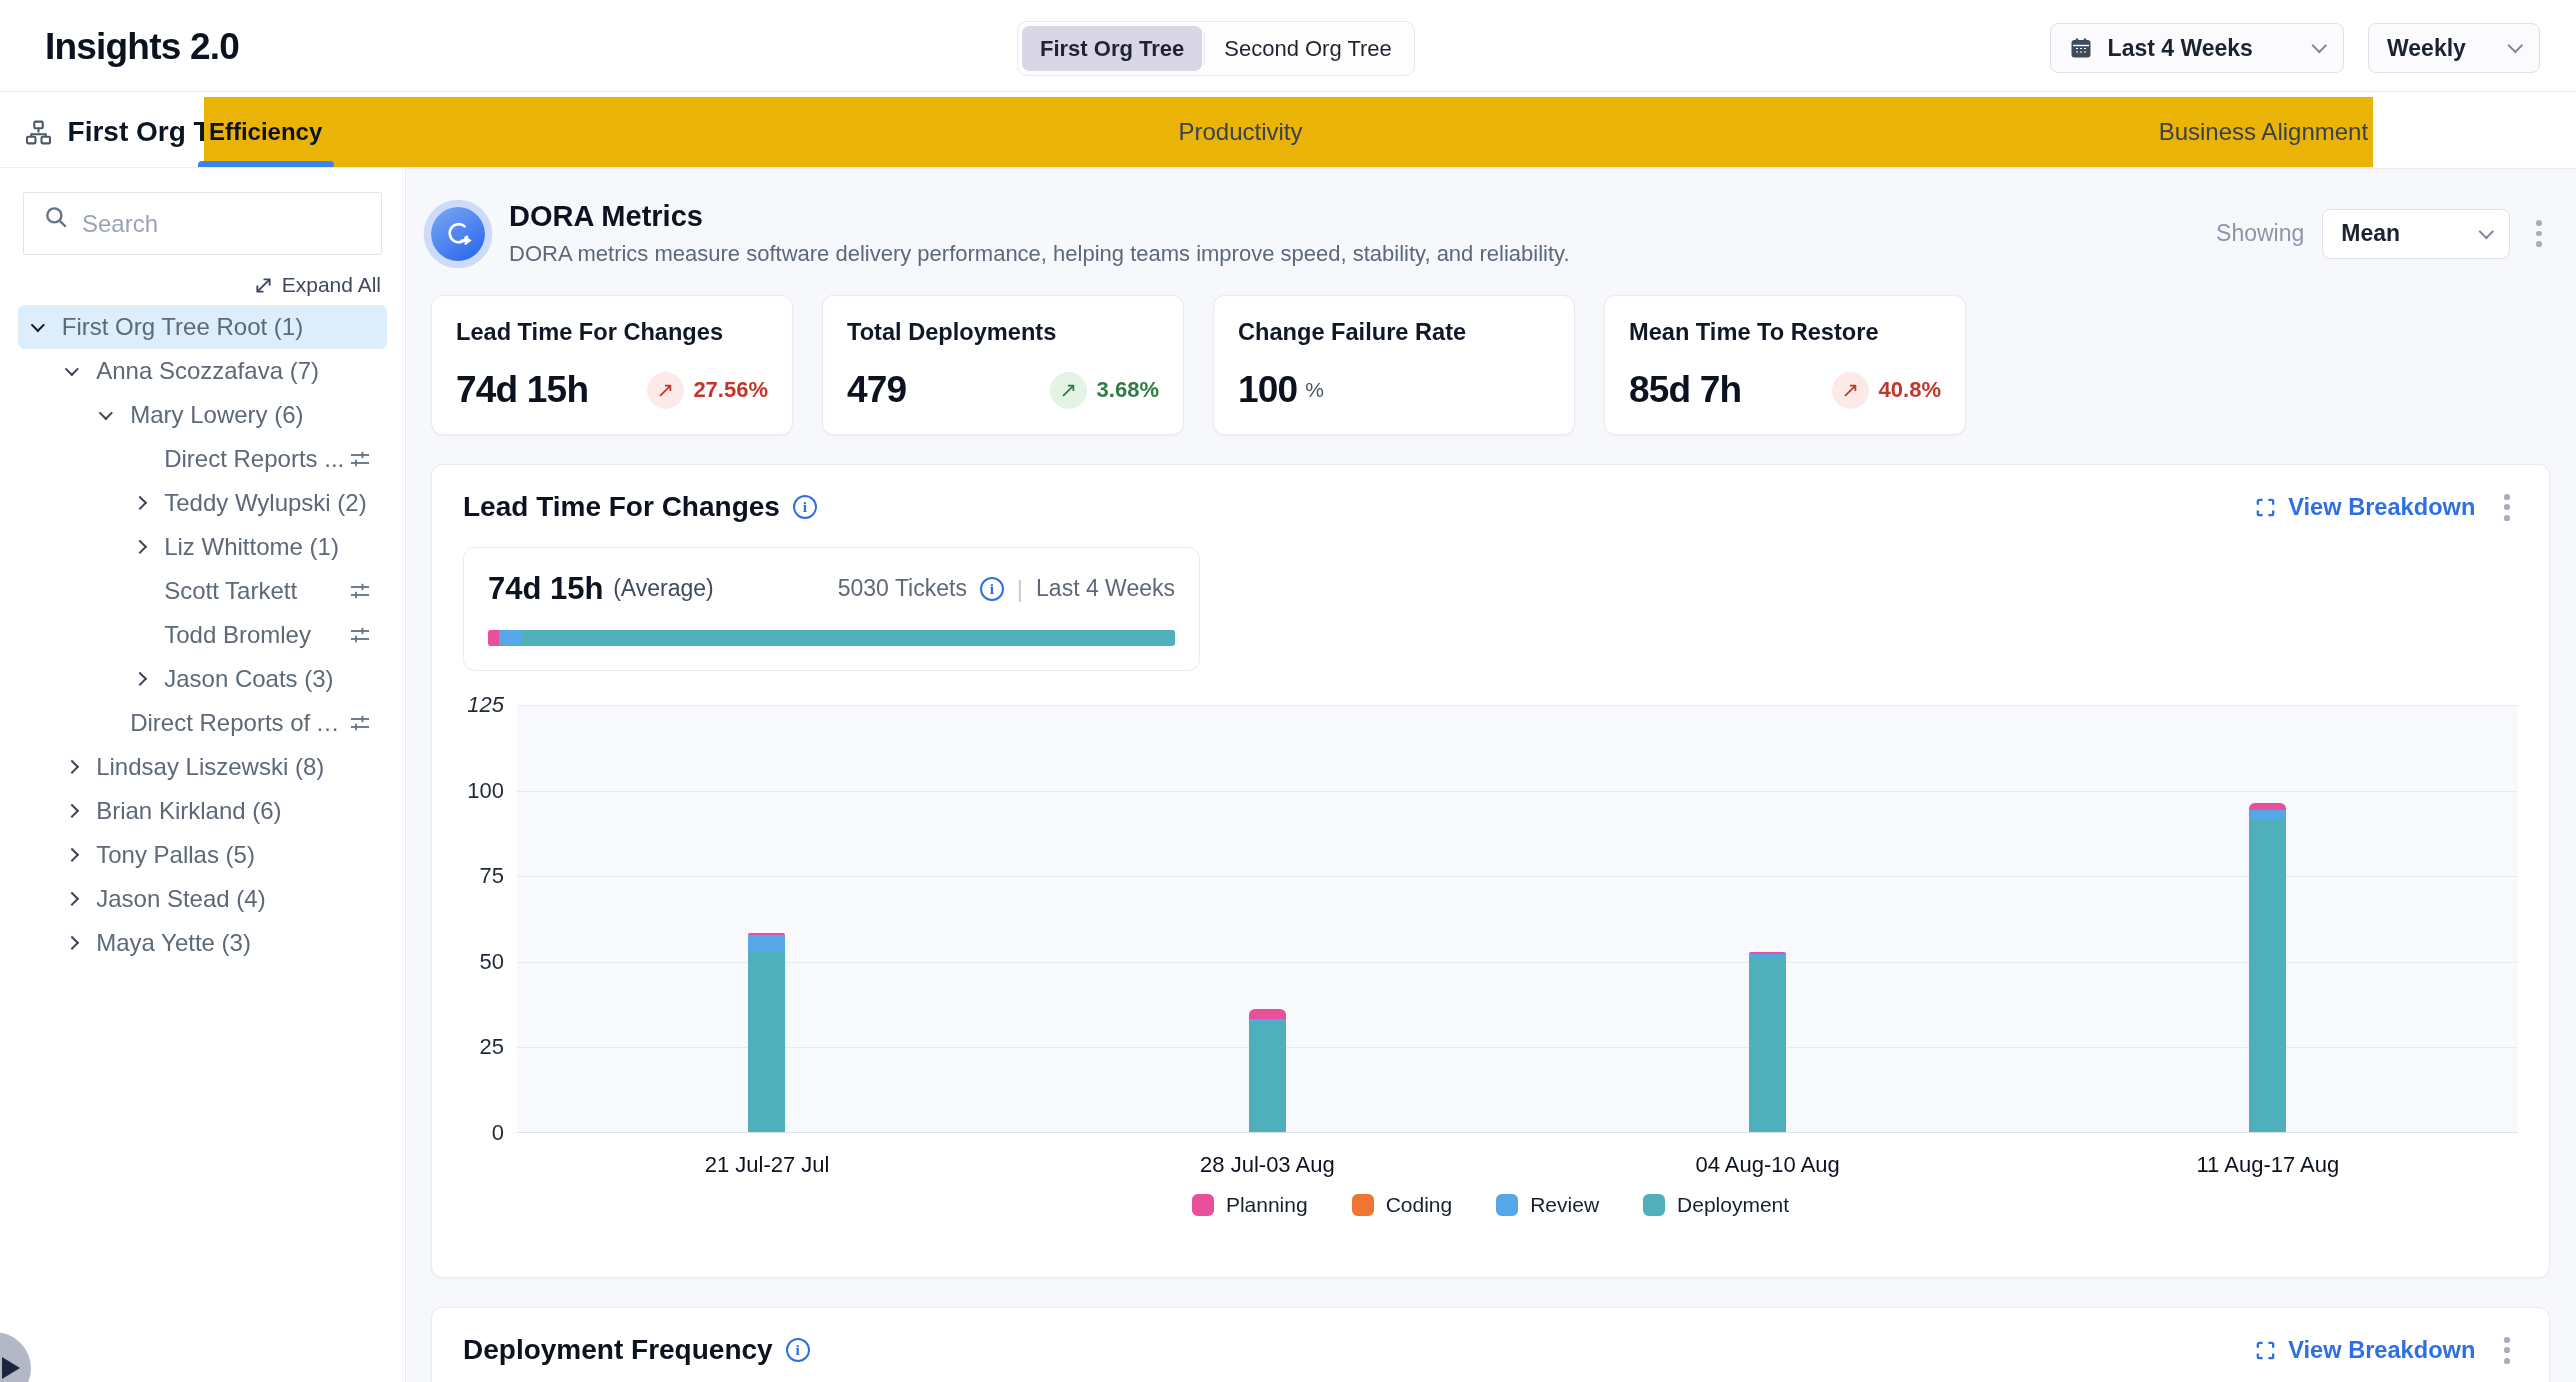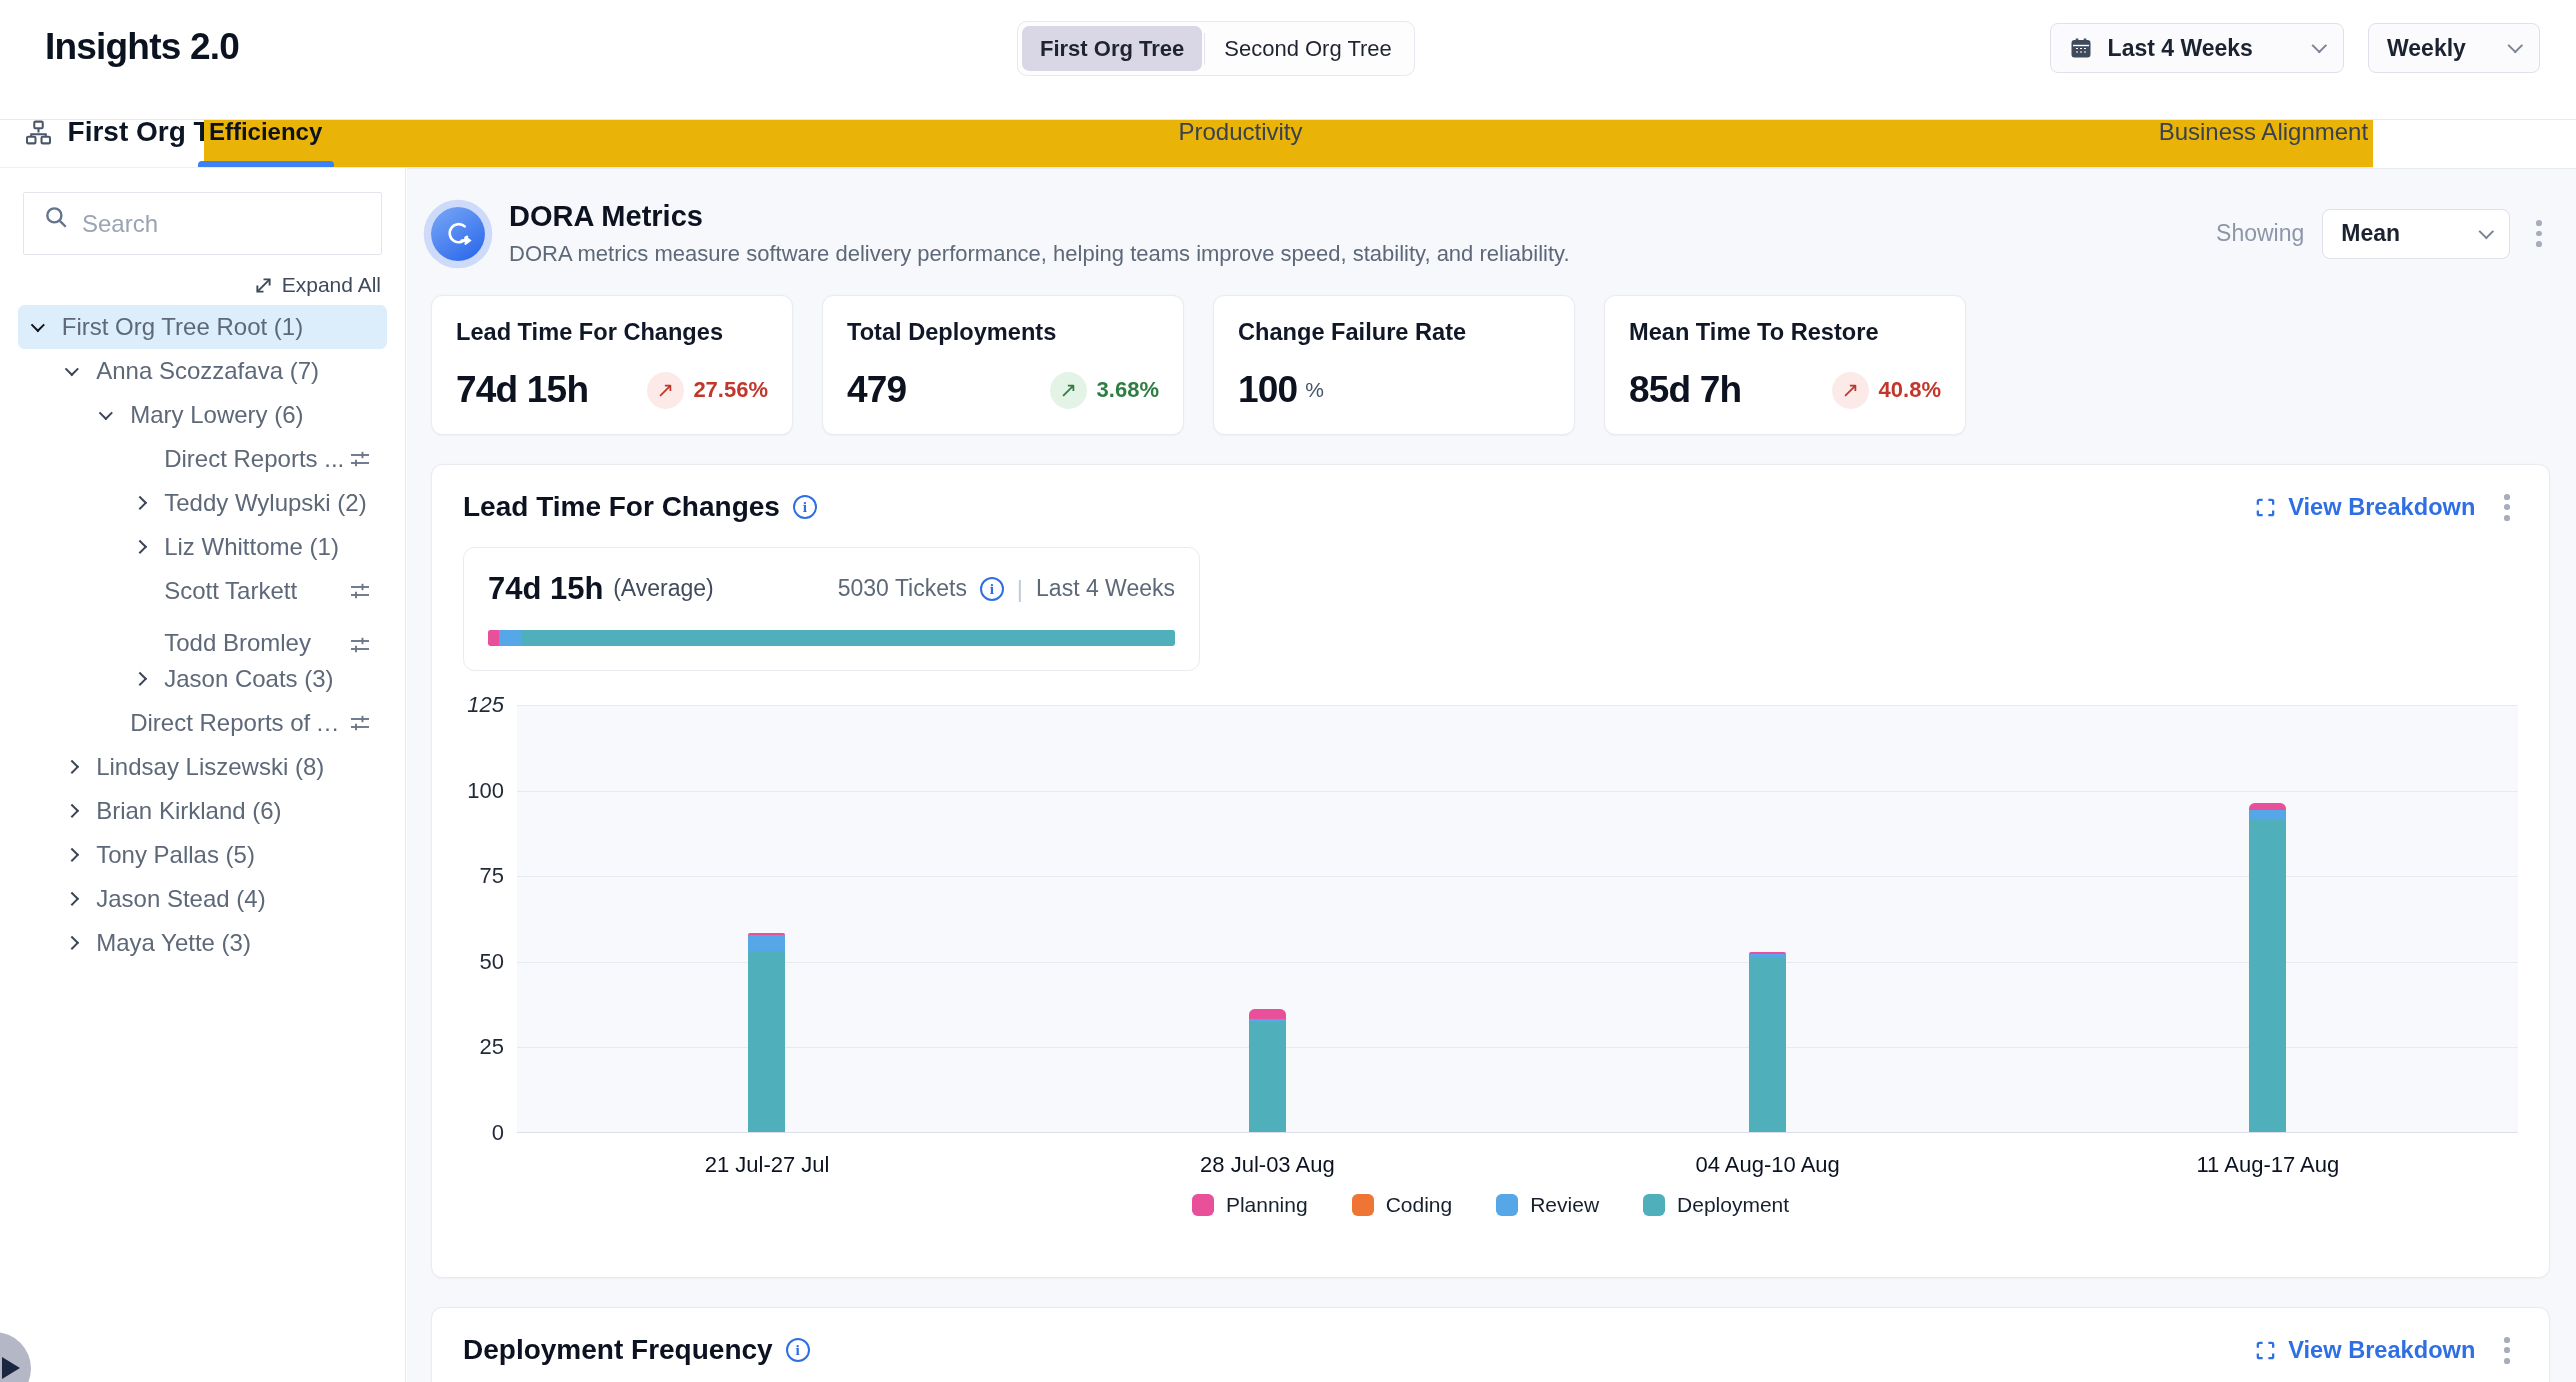--- a/index.html
+++ b/index.html
@@ -1,21 +1,21 @@
 <!DOCTYPE html>
 <html style="font-size:13px"><head>
 <meta charset="utf-8">
 <style>
   * { margin:0; padding:0; box-sizing:border-box; }
   html,body { width:2576px; height:1382px; overflow:hidden; background:#fff;
     font-family:"Liberation Sans", sans-serif; color:#101828; }
   .page { position:relative; width:2576px; height:1382px; }
 
   
-  .topbar { position:absolute; top:0; left:0; right:0; height:120px; background:#fff;
+  .topbar { position:absolute; top:0; left:0; right:0; height:92px; background:#fff;
     border-bottom:0.8px solid #e8eaf0; z-index:5; }
   .app-title { position:absolute; left:45px; top:26px; font-size:37px; font-weight:700;
     letter-spacing:-0.8px; color:#0b1220; }
   .org-toggle { position:absolute; left:1017px; top:21px; display:flex; align-items:center;
     background:#fdfdfe; border:0.8px solid #e6e7ef; border-radius:9.7px; padding:4px; gap:1.6px; }
   .org-toggle .seg { font-size:22px; padding:9.7px 18px; border-radius:7.3px; color:#1f2430;
     cursor:pointer; white-space:nowrap; background:transparent; border:none; font-family:inherit; }
   .org-toggle .seg.active { background:#d9d7e6; font-weight:700; }
   .org-toggle .divider { width:0.8px; height:32px; background:#e3e4ec; }
   .top-controls { position:absolute; right:36px; top:23px; display:flex; gap:24px; }
@@ -255,21 +255,21 @@
           <span class="tree-label">Scott Tarkett</span>
           <div class="tree-filter">
             <svg width="24" height="24" viewBox="0 0 24 24" fill="none" stroke="#6b7689" stroke-width="1.9">
               <line x1="3" y1="8" x2="21" y2="8"></line>
               <line x1="14.5" y1="4.8" x2="14.5" y2="11.2"></line>
               <line x1="3" y1="16" x2="21" y2="16"></line>
               <line x1="8" y1="12.8" x2="8" y2="19.2"></line>
             </svg>
           </div>
         </div>
-        <div class="tree-row" style="padding-left: 117px; align-items: flex-end;">
+        <div class="tree-row" style="padding-left: 117px;">
           <span class="tree-chev hidden"></span>
           <span class="tree-label">Todd Bromley</span>
           <div class="tree-filter">
             <svg width="24" height="24" viewBox="0 0 24 24" fill="none" stroke="#6b7689" stroke-width="1.9">
               <line x1="3" y1="8" x2="21" y2="8"></line>
               <line x1="14.5" y1="4.8" x2="14.5" y2="11.2"></line>
               <line x1="3" y1="16" x2="21" y2="16"></line>
               <line x1="8" y1="12.8" x2="8" y2="19.2"></line>
             </svg>
           </div>

